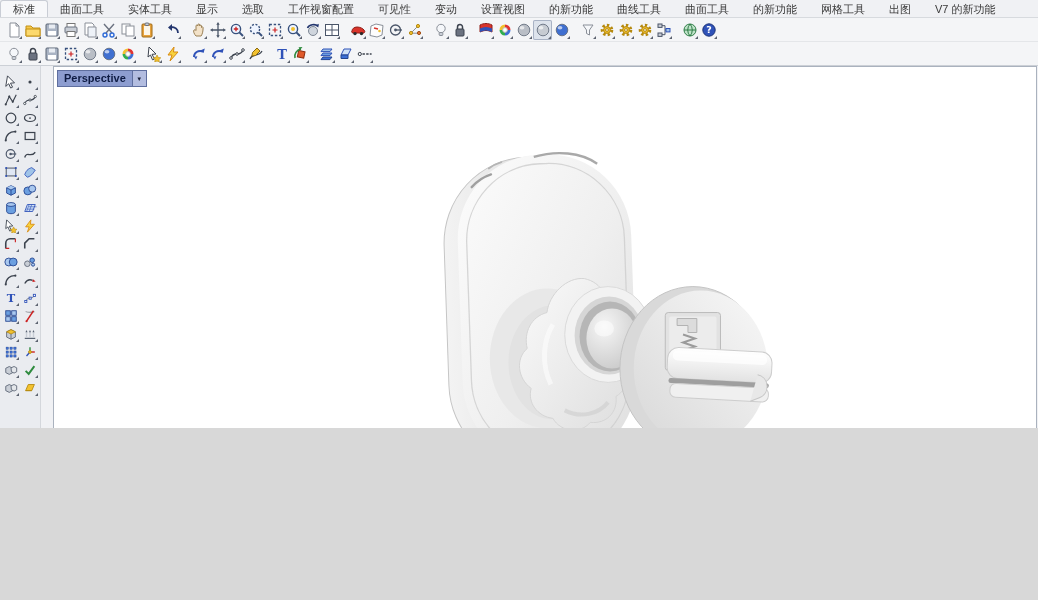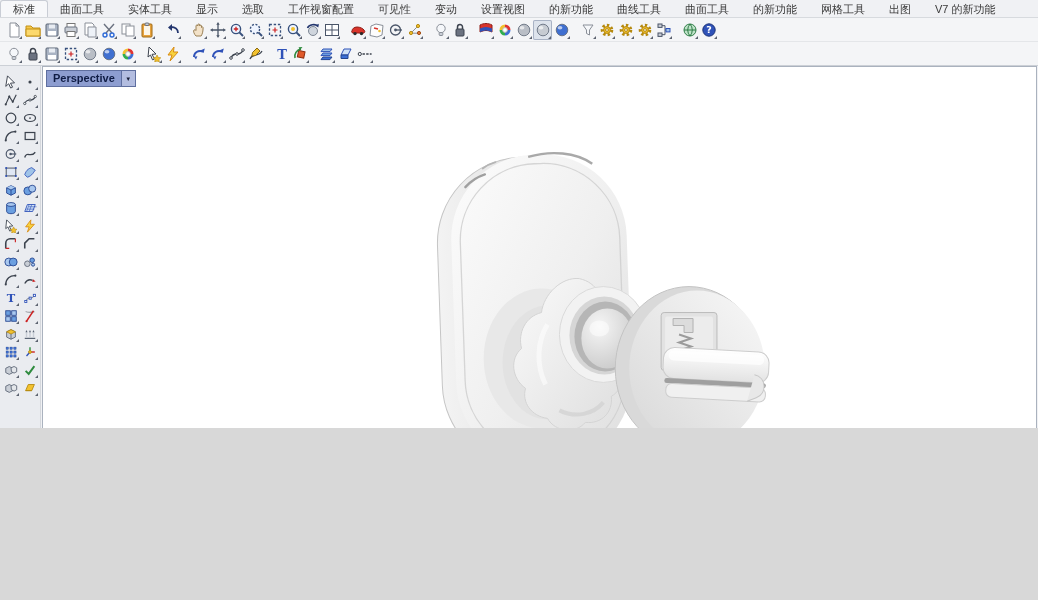--- a/index.html
+++ b/index.html
@@ -25,21 +25,21 @@
   .tb-btn svg{width:16px;height:16px;display:block;}
   
   .main{display:flex;height:537px;}
   .sidebar{width:40px;background:var(--sidebar-bg,#eaecf0);border-right:1px solid #d4d7dc;
            padding-top:8px;display:grid;grid-template-columns:17px 17px;justify-content:center;
            grid-auto-rows:16px;column-gap:2px;row-gap:2px;align-content:start;}
   .side-btn{position:relative;width:17px;height:16px;display:flex;align-items:center;justify-content:center;}
   .side-btn::after{content:"";position:absolute;right:0;bottom:0;width:0;height:0;
                  border-left:3px solid transparent;border-bottom:3px solid #5c6370;}
   .side-btn svg{width:14px;height:14px;display:block;}
-  .viewport{position:relative;flex:1;margin:0 1px 2px 1px;background:var(--viewport-bg,#fff);
+  .viewport{position:relative;flex:1;margin:0 1px 2px 12px;background:var(--viewport-bg,#fff);
             border:1px solid var(--viewport-border,#aab2be);}
   .vp-tab{position:absolute;top:3px;left:3px;display:flex;z-index:5;}
   .vp-label{background:var(--tab-bg,#8d9dd0);color:var(--tab-text,#0f1c44);font-weight:bold;
             font-size:11px;padding:1px 6px 2px 6px;border:1px solid #5f6f9f;}
   .vp-arrow{width:13px;background:#b3bde0;border:1px solid #5f6f9f;border-left:none;
             display:flex;align-items:center;justify-content:center;font-size:6px;color:#1a2038;}
   .vp-canvas{position:absolute;left:0;top:0;width:100%;height:100%;}
 </style>
 </head>
 <body>

